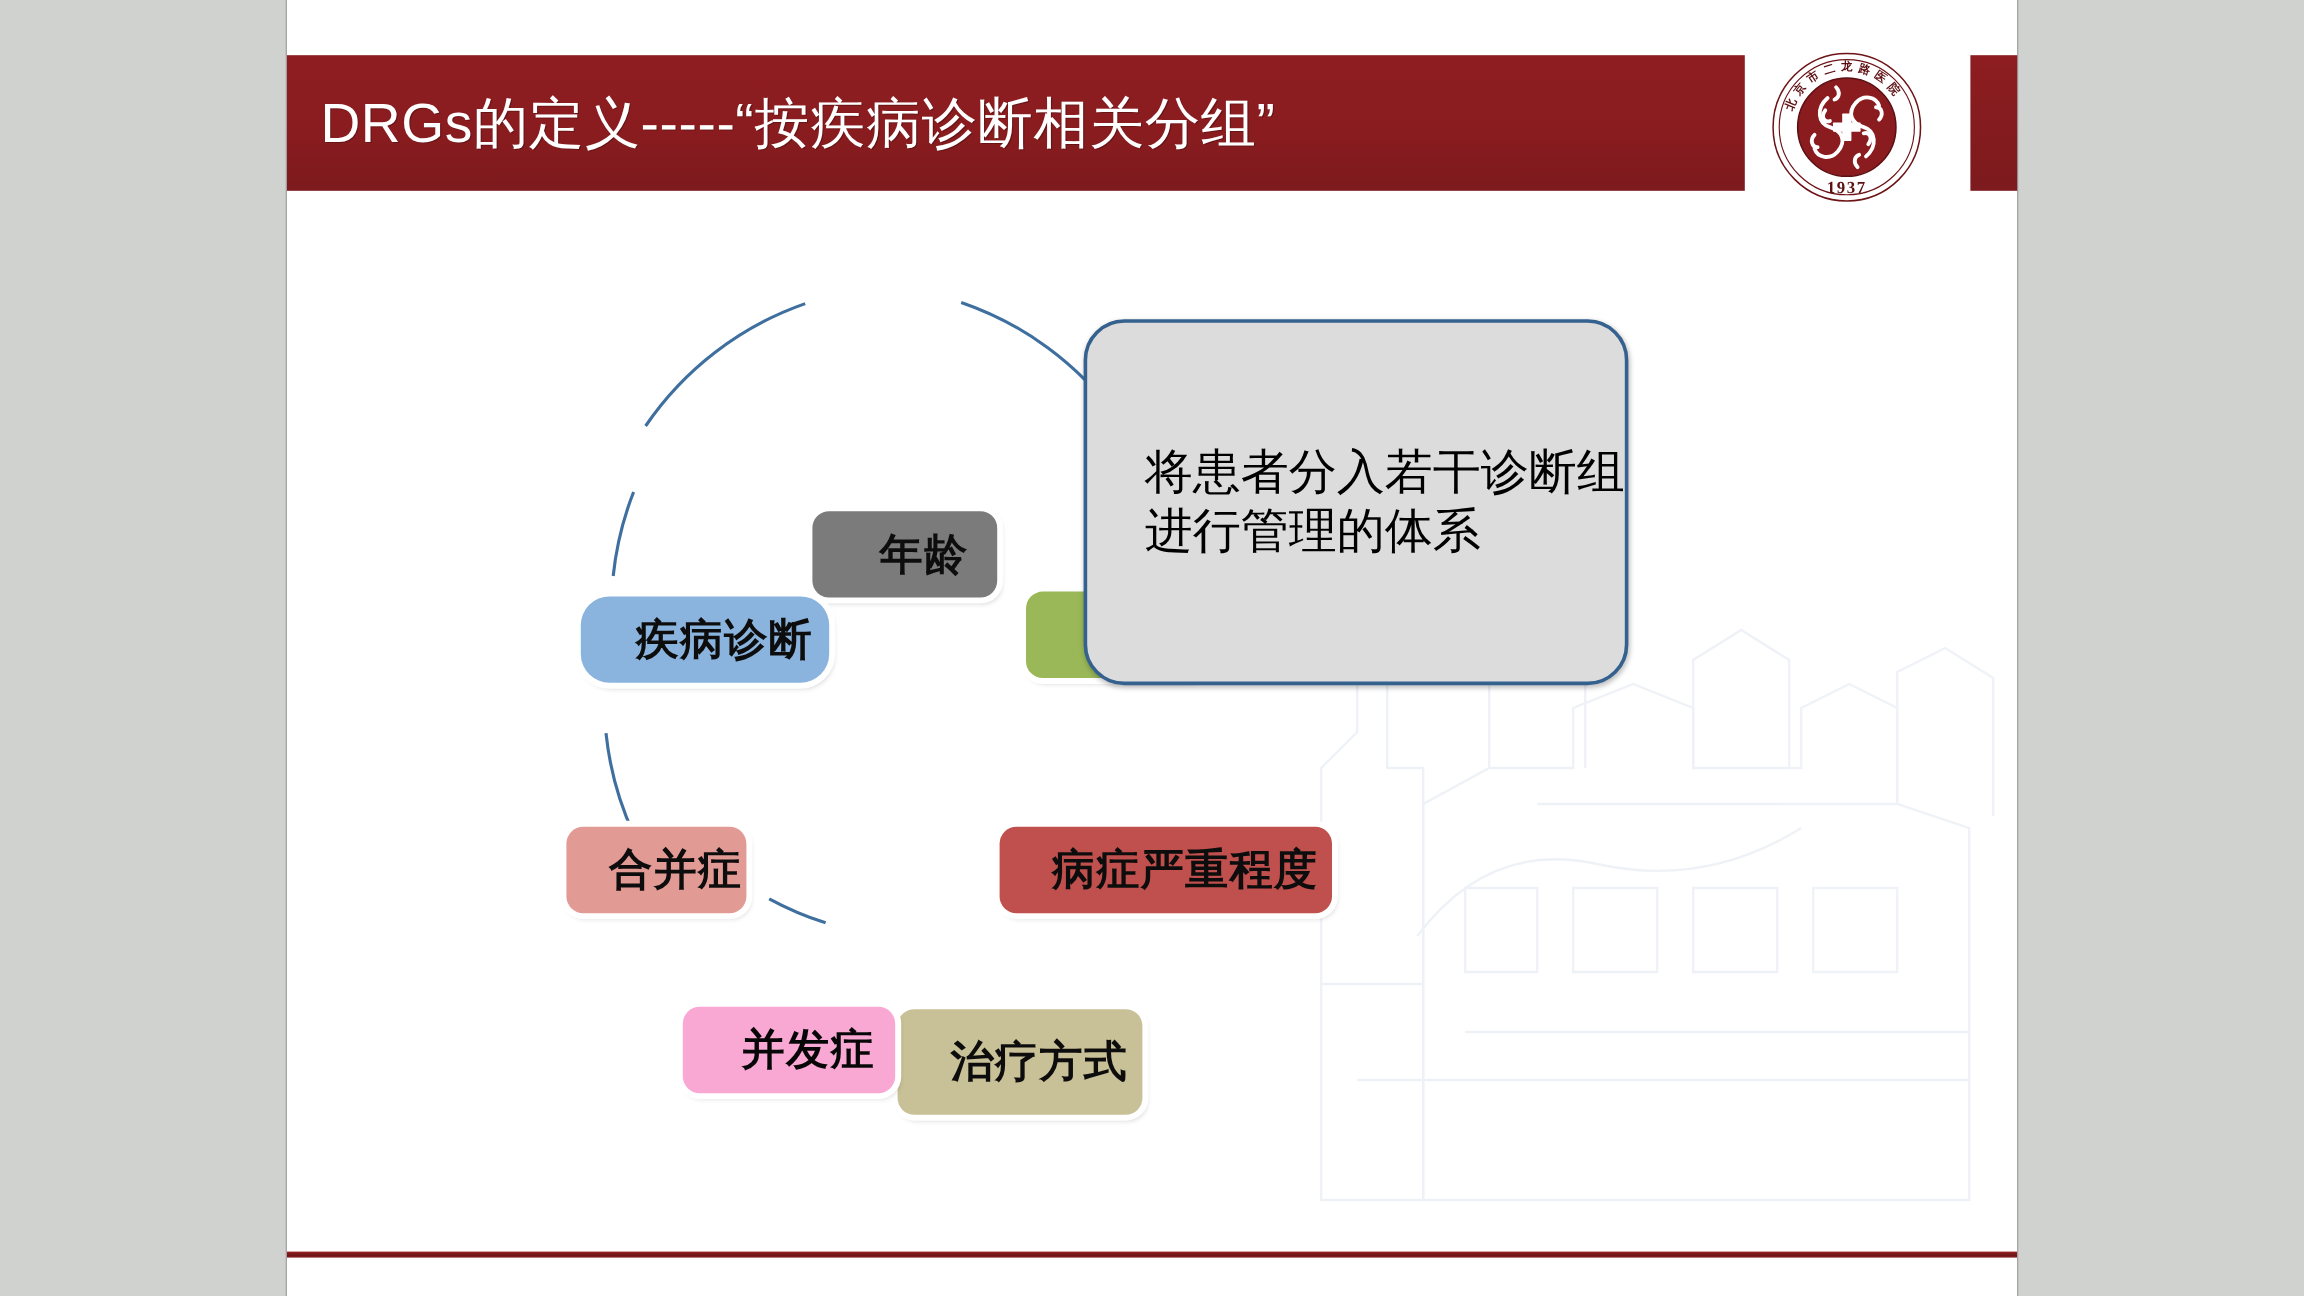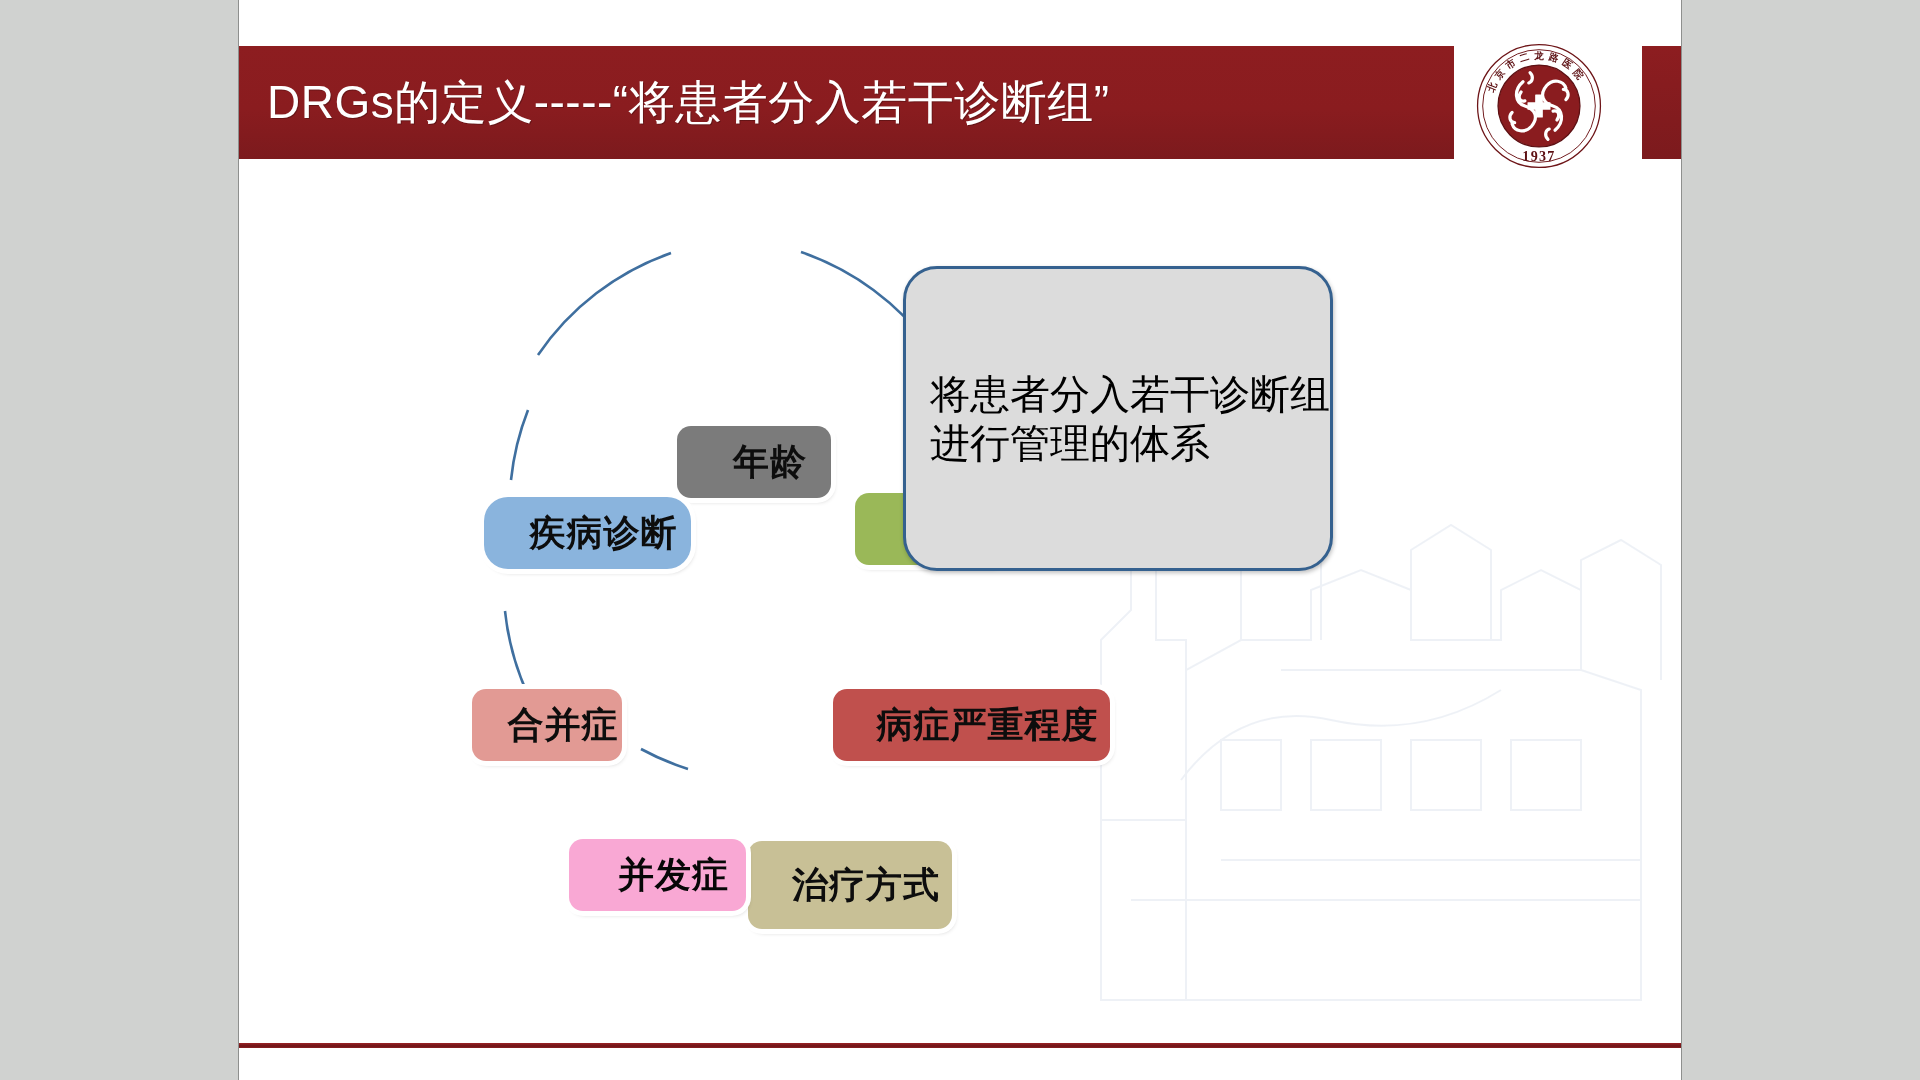--- a/index.html
+++ b/index.html
@@ -149,20 +149,21 @@
     left: 664px;
     top: 266px;
     width: 424px;
     height: 299px;
     background: #dcdcdc;
     border: 3px solid #35618f;
     border-radius: 34px;
     box-shadow: 1px 2px 4px rgba(0,0,0,0.25);
     display: flex;
     align-items: center;
+    padding-left: 24px;
   }
   #result-text {
     padding-left: 24px;
     font-size: 40px;
     line-height: 1.22;
     color: #000000;
     font-weight: 400;
   }
   #result-text .line { display: block; }
 </style>
@@ -185,21 +186,21 @@
       <path d="M530 400 L600 400 L600 470 L530 470 Z"></path>
       <path d="M240 520 L660 520"></path>
       <path d="M150 560 L660 560"></path>
       <path d="M200 440 Q260 360 350 380 Q440 400 520 350"></path>
       <path d="M120 480 L205 480"></path>
       <path d="M300 330 L600 330"></path>
     </g>
   </svg>
 
   <div id="header-bar">
-    <div id="header-title">DRGs的定义-----“将患者分入若干诊断组”</div>
+    <div id="header-title">DRGs的定义-----“按疾病诊断相关分组”</div>
   </div>
   <div id="header-bar-right"></div>
 
   <svg id="hospital-logo" viewBox="0 0 200 200">
     <circle cx="100" cy="100" r="96" fill="#ffffff" stroke="#6d1417" stroke-width="2"></circle>
     <circle cx="100" cy="100" r="88" fill="#ffffff" stroke="#6d1417" stroke-width="1.5"></circle>
     <circle cx="100" cy="100" r="64" fill="#8a1c1f"></circle>
     <circle cx="100" cy="100" r="64" fill="none" stroke="#5d1013" stroke-width="2"></circle>
 
     <g fill="none" stroke="#ffffff" stroke-width="5" stroke-linecap="round">

